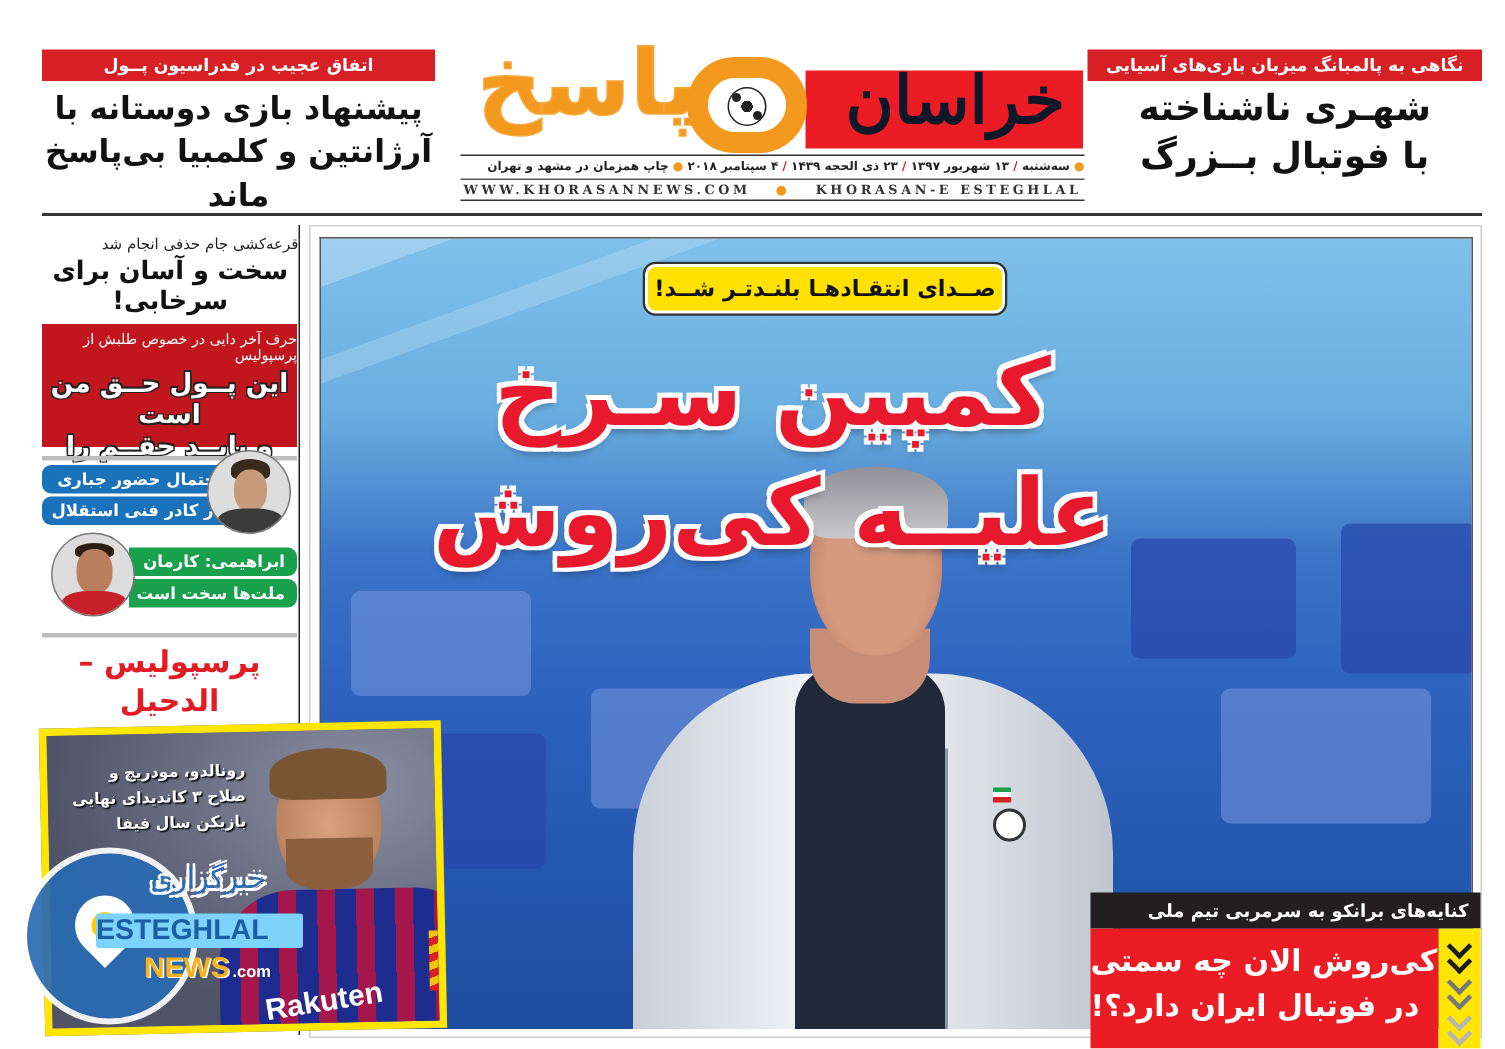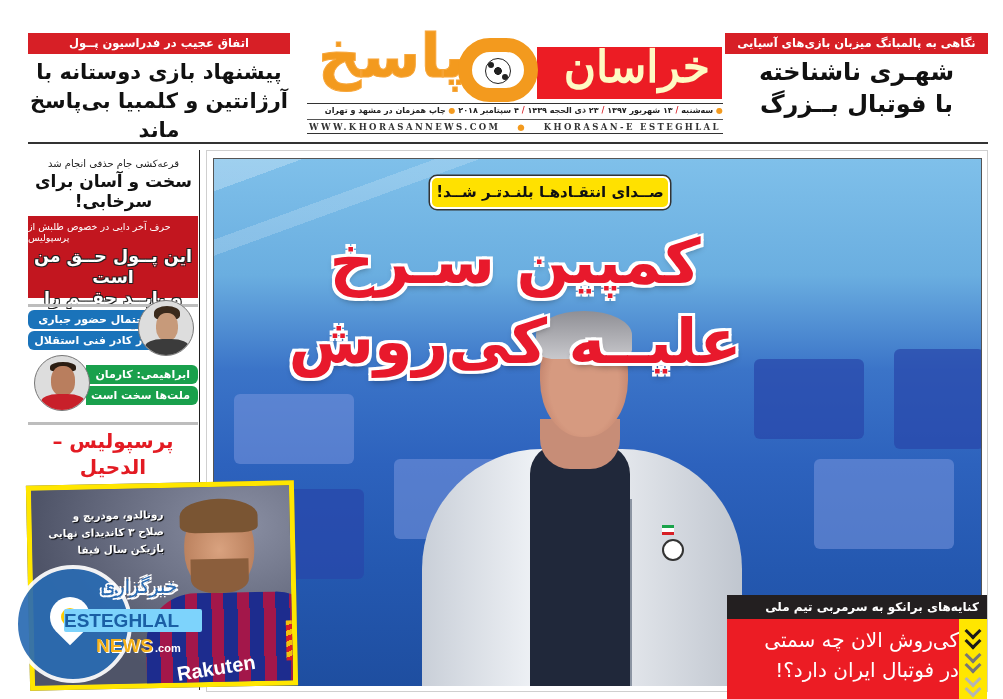--- a/index.html
+++ b/index.html
@@ -22,21 +22,21 @@
     
     .masthead { position: absolute; left: 305px; top: 14px; width: 420px; height: 122px; }
     .logo-orange {
       position: absolute; left: 5px; top: 0px; width: 240px; height: 83px;
     }
     .logo-red {
       position: absolute; left: 232px; top: 33px; width: 185px; height: 52px;
       background: #ec1c24;
     }
     .logo-red-text {
-      position: absolute; right: 12px; top: -6px; color: #fef9c3;
+      position: absolute; right: 12px; top: -6px; color: #0f172a;
       font-size: 44px; font-weight: bold; direction: rtl; font-family: "DejaVu Serif", serif;
     }
     .logo-orange-text {
       position: absolute; left: 8px; top: 2px; color: #f39a1e;
       font-size: 60px; font-weight: bold; direction: rtl; letter-spacing: -2px;
       -webkit-text-stroke: 1px #f7a63a; line-height: 80px;
     }
     .logo-ring {
       position: absolute; left: 148px; top: 24px; width: 80px; height: 64px;
       border: 14px solid #f39a1e; border-bottom-left-radius: 40px; border-bottom-right-radius: 40px;
@@ -65,25 +65,25 @@
       border-top: 1px solid #555; border-bottom: 1.5px solid #333;
       font-family: "DejaVu Serif", serif; font-size: 8.5px; font-weight: bold; color: #333;
       line-height: 14px; letter-spacing: 2.4px; display: flex; justify-content: space-between; padding: 0 2px;
     }
     .mast-web .dot { color: #f39a1e; }
 
     .head-rule { position: absolute; left: 28px; top: 142px; width: 960px; height: 1.5px; background: #333; }
 
     
     .left-col { position: absolute; left: 28px; top: 150px; width: 172px; height: 540px; border-right: 1.5px solid #222; }
-    .lc-kicker1 { font-size: 10px; text-align: center; direction: rtl; color: #222; margin-top: 8px; }
+    .lc-kicker1 { font-size: 10px; text-align: right; direction: rtl; color: #222; margin-top: 8px; }
     .lc-head1 { font-size: 17px; font-weight: bold; text-align: center; direction: rtl; color: #111; margin-top: 2px; letter-spacing: -0.5px; }
 
     .lc-redbox { position: absolute; left: 0; top: 66px; width: 170px; height: 82px; background: #c2161f; }
-    .lc-redbox .k { font-size: 9.5px; color: #fff; text-align: left; direction: rtl; margin-top: 5px; }
+    .lc-redbox .k { font-size: 9.5px; color: #fff; text-align: right; direction: rtl; margin-top: 5px; }
     .lc-redbox .h { font-size: 17.5px; font-weight: bold; color: #fff; text-align: center; direction: rtl; line-height: 21px; margin-top: 3px; text-shadow: 1px 1px 0 #222, -1px -1px 0 #222, 1px -1px 0 #222, -1px 1px 0 #222; }
 
     .lc-rule1 { position: absolute; left: 0; top: 154px; width: 170px; height: 3px; background: #bdbdbd; }
 
     .avatar { position: absolute; border-radius: 50%; border: 1.5px solid #777; overflow: hidden; background: #ddd; }
     .avatar .face { position: absolute; border-radius: 45%; background: #c79a7a; }
     .avatar .hair { position: absolute; background: #3a2a1c; border-radius: 50% 50% 30% 30%; }
     .avatar .body { position: absolute; border-radius: 40% 40% 0 0; }
 
     .bubble-blue, .bubble-green {
@@ -144,21 +144,21 @@
       position: absolute; left: 255px; top: 222px; width: 520px; text-align: center; direction: rtl;
       font-size: 62px; font-weight: bold; color: #e8192c; line-height: 80px; letter-spacing: -1px;
       -webkit-text-stroke: 2px #fff;
       text-shadow: 0 0 0 #fff, 3px 3px 0 #fff, -3px -3px 0 #fff, 3px -3px 0 #fff, -3px 3px 0 #fff, 0 4px 6px rgba(0,0,0,0.35);
       paint-order: stroke fill;
     }
 
     
     .rb-box { position: absolute; left: 727px; top: 595px; width: 260px; height: 104px; border-radius: 29px; }
     .rb-kicker { position: absolute; left: 0; top: 0; width: 260px; height: 24px; background: #231f20; color: #fff; font-size: 12px; font-weight: bold; direction: rtl; text-align: right; padding-right: 8px; line-height: 24px; }
-    .rb-red { position: absolute; left: 0; top: 24px; width: 232px; height: 80px; background: #ec1c24; color: #fff; font-size: 20px; font-weight: normal; direction: rtl; text-align: right; line-height: 30px; padding-top: 6px; letter-spacing: -0.3px; }
+    .rb-red { position: absolute; left: 0; top: 24px; width: 232px; height: 80px; background: #ec1c24; color: #fff; font-size: 20px; font-weight: bold; direction: rtl; text-align: left; line-height: 30px; padding-top: 6px; letter-spacing: -0.3px; }
     .rb-yellow { position: absolute; left: 232px; top: 24px; width: 28px; height: 80px; background: #ffe600; }
     .chev { position: absolute; left: 6px; width: 16px; height: 9px; }
     .chev::before {
       content: ""; position: absolute; left: 2px; top: -4px; width: 9px; height: 9px;
       border-right: 3px solid currentColor; border-bottom: 3px solid currentColor; transform: rotate(45deg);
     }
 
     
     .messi-box { position: absolute; left: 28px; top: 483px; width: 268px; height: 205px; border: 5px solid #ffe600; background: #5b5f73; overflow: hidden; transform: rotate(-1.2deg); }
     .messi-bg { position: absolute; inset: 0; background: radial-gradient(ellipse at 80% 20%, #8a8fa3, #4f5468 70%); }

